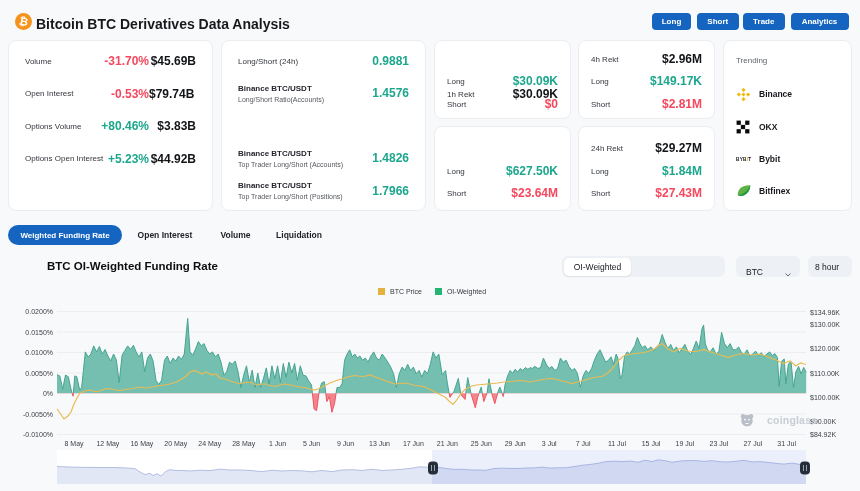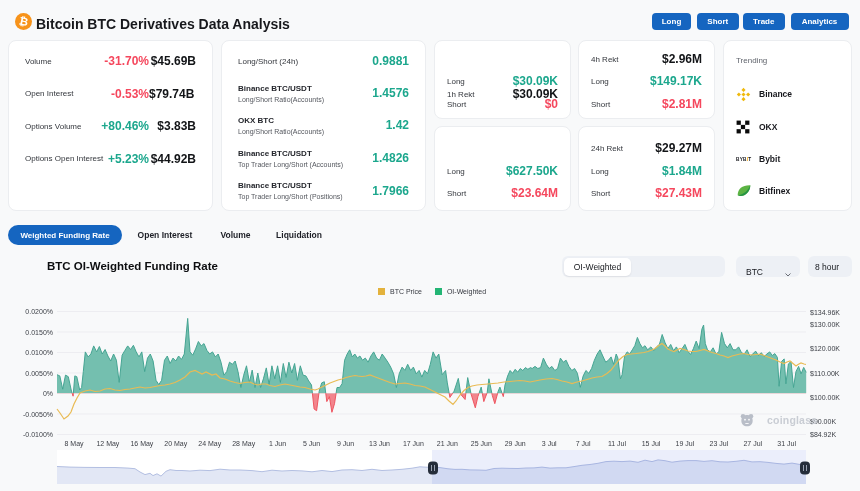--- a/index.html
+++ b/index.html
@@ -48,27 +48,20 @@
     <div class="row1" style="top:12px;height:16px;">
       <span class="lbl">Long/Short (24h)</span>
       <span class="val grn" style="margin-left:auto;">0.9881</span>
     </div>
     <div class="row1" style="top:37px;height:30px;">
 <div style="white-space:nowrap;">
         <div style="font-size:8px;color:#24262c;font-weight:600;">Binance BTC/USDT</div>
         <div style="font-size:7px;color:#55585f;margin-top:3px;">Long/Short Ratio(Accounts)</div>
       </div>
 <span class="val grn" style="margin-left:auto;">1.4576</span>
-    </div>
-    <div class="row1" style="top:69px;height:30px;">
-<div style="white-space:nowrap;">
-        <div style="font-size:8px;color:#24262c;font-weight:600;">OKX BTC</div>
-        <div style="font-size:7px;color:#55585f;margin-top:3px;">Long/Short Ratio(Accounts)</div>
-      </div>
-<span class="val grn" style="margin-left:auto;">1.42</span>
     </div>
     <div class="row1" style="top:102px;height:30px;">
 <div style="white-space:nowrap;">
         <div style="font-size:8px;color:#24262c;font-weight:600;">Binance BTC/USDT</div>
         <div style="font-size:7px;color:#55585f;margin-top:3px;">Top Trader Long/Short (Accounts)</div>
       </div>
 <span class="val grn" style="margin-left:auto;">1.4826</span>
     </div>
     <div class="row1" style="top:134.5px;height:30px;">
 <div style="white-space:nowrap;">

